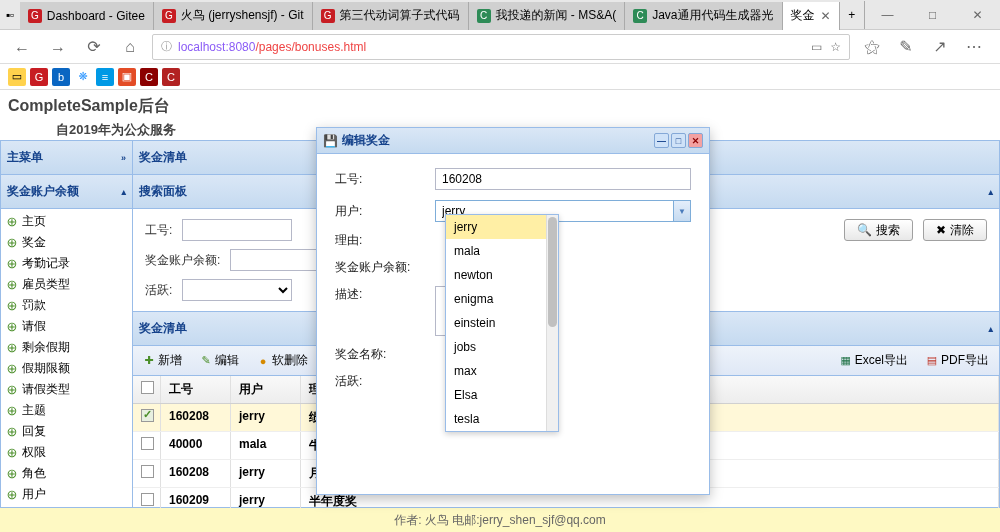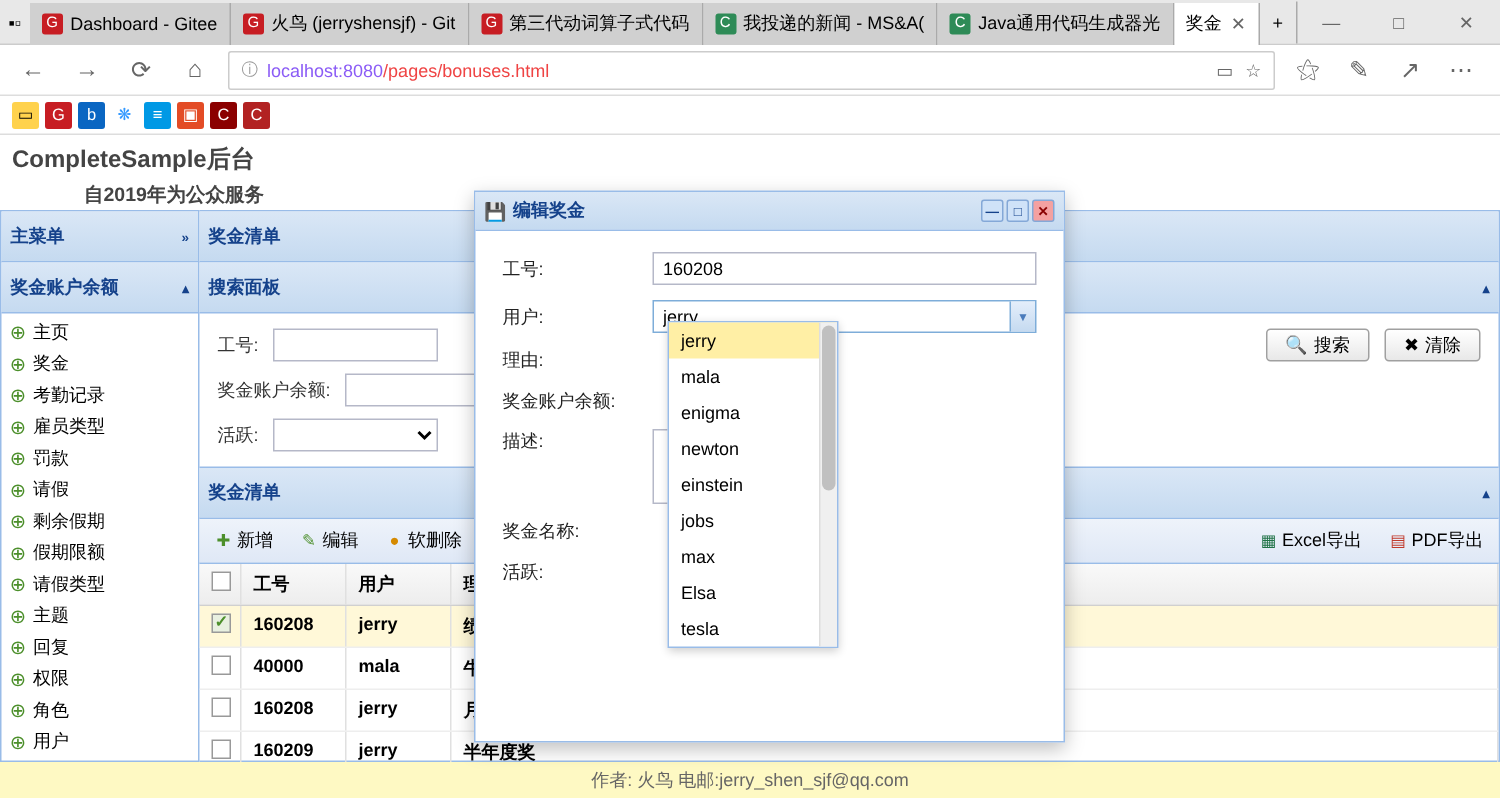--- a/index.html
+++ b/index.html
@@ -394,22 +394,22 @@
     </div>
     <div class="form-row">
       <span class="form-label">活跃:</span>
     </div>
   </div>
 </div>
 
 <div class="dropdown" id="dropdown">
   <div class="dd-item hl">jerry</div>
     <div class="dd-item">mala</div>
+    <div class="dd-item">newton</div>
     <div class="dd-item">enigma</div>
-    <div class="dd-item">newton</div>
     <div class="dd-item">einstein</div>
     <div class="dd-item">jobs</div>
     <div class="dd-item">max</div>
     <div class="dd-item">Elsa</div>
     <div class="dd-item">tesla</div>
     <div class="dd-scroll">
       <div class="dd-thumb"></div>
     </div>
 </div>
 

